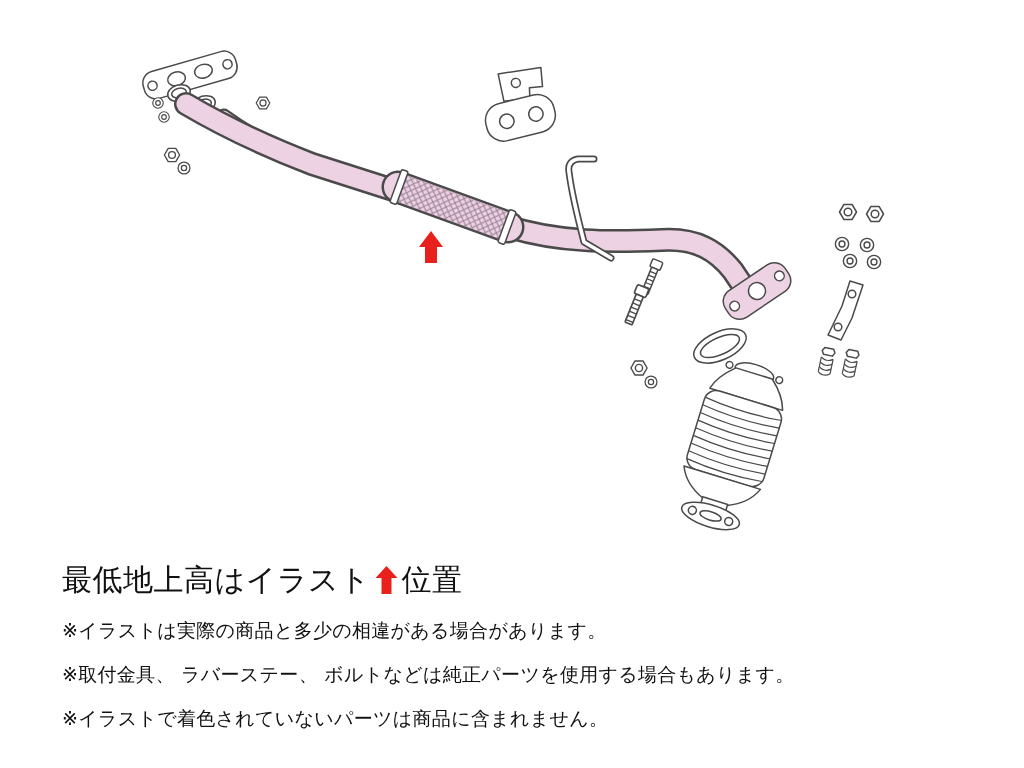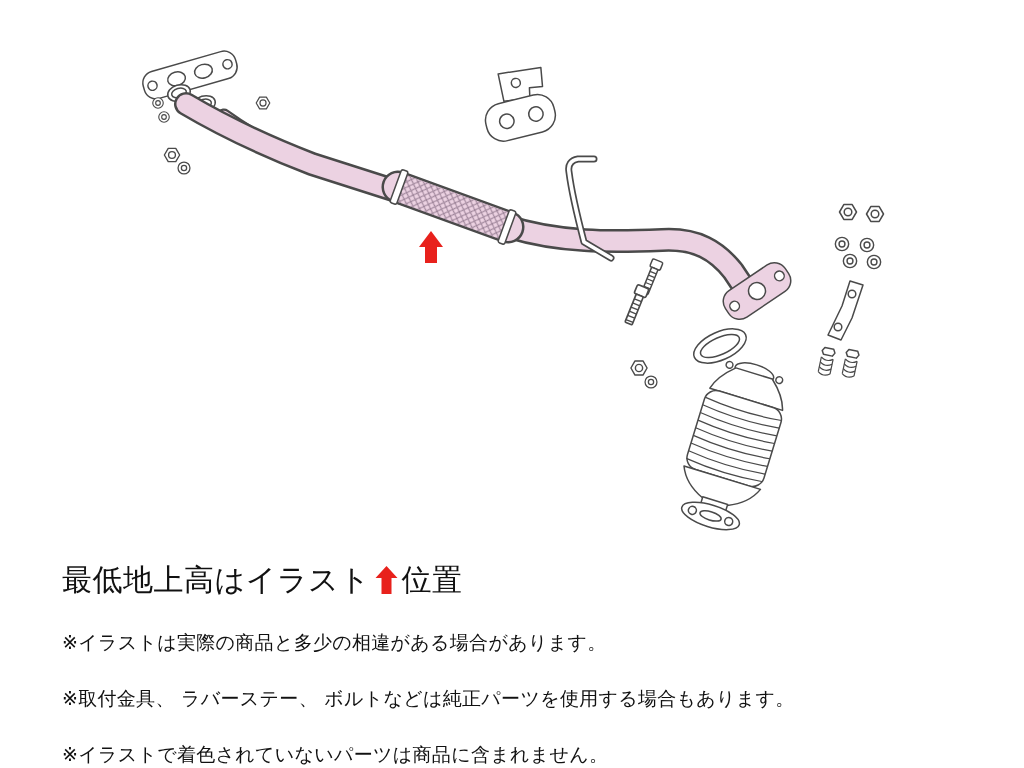--- a/index.html
+++ b/index.html
@@ -26,21 +26,21 @@
   .arrow { fill:var(--arrow,#e8211c); }
 
   .caption { position:absolute; left:62px; top:562px; }
   .title {
     font-size:30px; font-weight:500; letter-spacing:0.5px;
     display:flex; align-items:center; gap:4px; line-height:36px;
     margin-bottom:12px;
   }
   .title-arrow { display:inline-flex; align-items:center; }
   .title-arrow svg { display:block; }
-  .note { font-size:19px; line-height:24px; margin-top:32px; letter-spacing:0.3px; }
+  .note { font-size:19px; line-height:24px; margin-top:20px; letter-spacing:0.3px; }
 </style>
 </head>
 <body>
 
 <div class="page">
 
   <svg class="diagram" width="1024" height="556" viewBox="0 0 1024 556">
     <defs>
       <pattern id="braid" width="7" height="7" patternUnits="userSpaceOnUse" patternTransform="rotate(20)">
         <path class="braid-line" d="M0,7 L7,0 M0,0 L7,7"></path>

